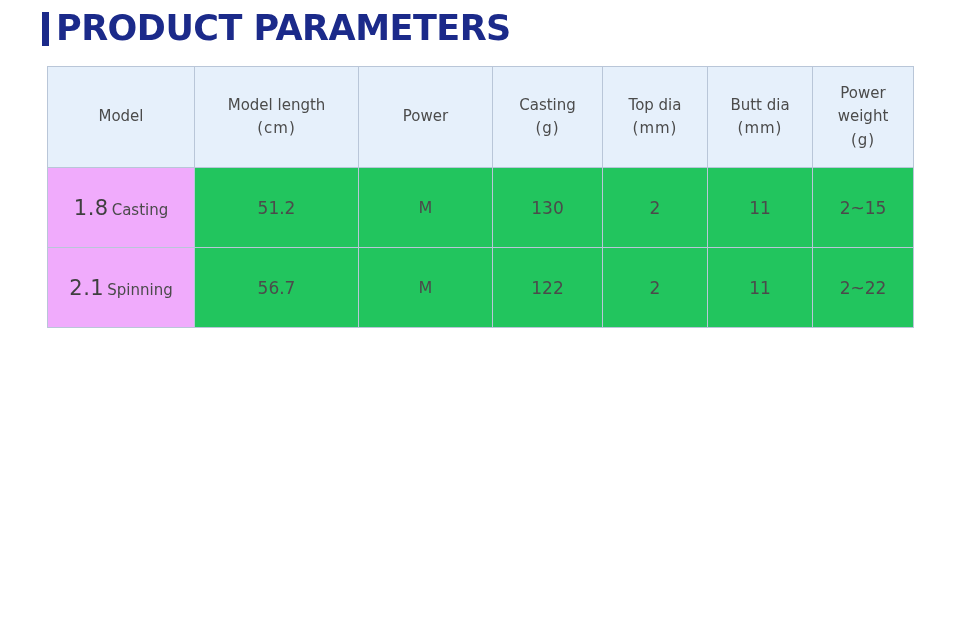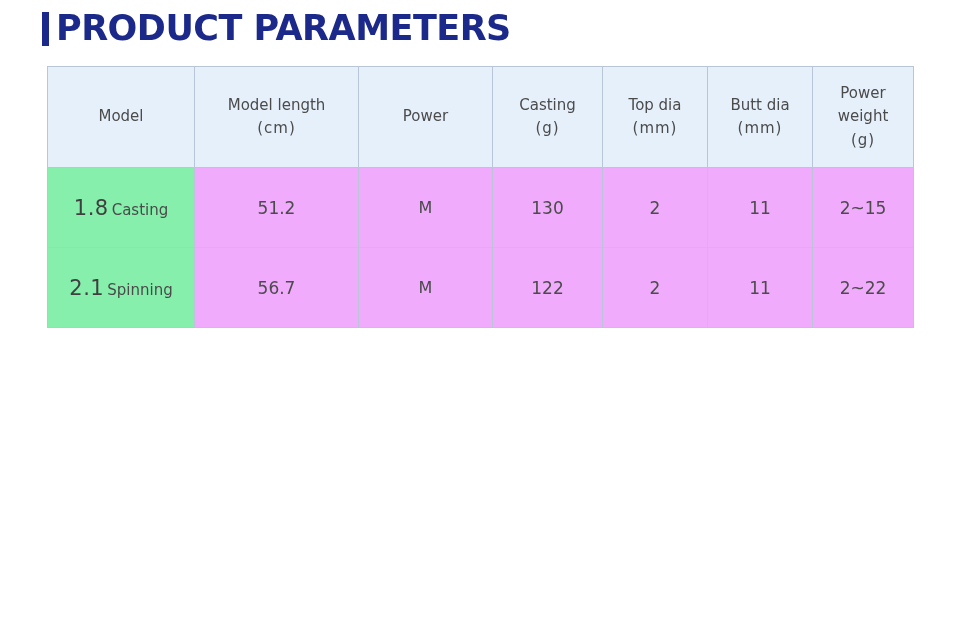--- a/index.html
+++ b/index.html
@@ -69,25 +69,25 @@
     line-height: 1.55;
     padding: 4px 2px;
   }
   thead th .unit {
     display: block;
     letter-spacing: 1px;
   }
   tbody td {
     height: 75px;
     font-size: 17px;
-    background: #f0abfc;
+    background: #22c55e;
     padding: 2px;
   }
   tbody td.model-cell {
-    background: #86efac;
+    background: #f0abfc;
     font-size: 15px;
     color: #4a4a4a;
     white-space: nowrap;
   }
   tbody td.model-cell .num {
     font-size: 21px;
     letter-spacing: 0.5px;
     color: #3f3f3f;
   }
   tbody td.model-cell .type {

